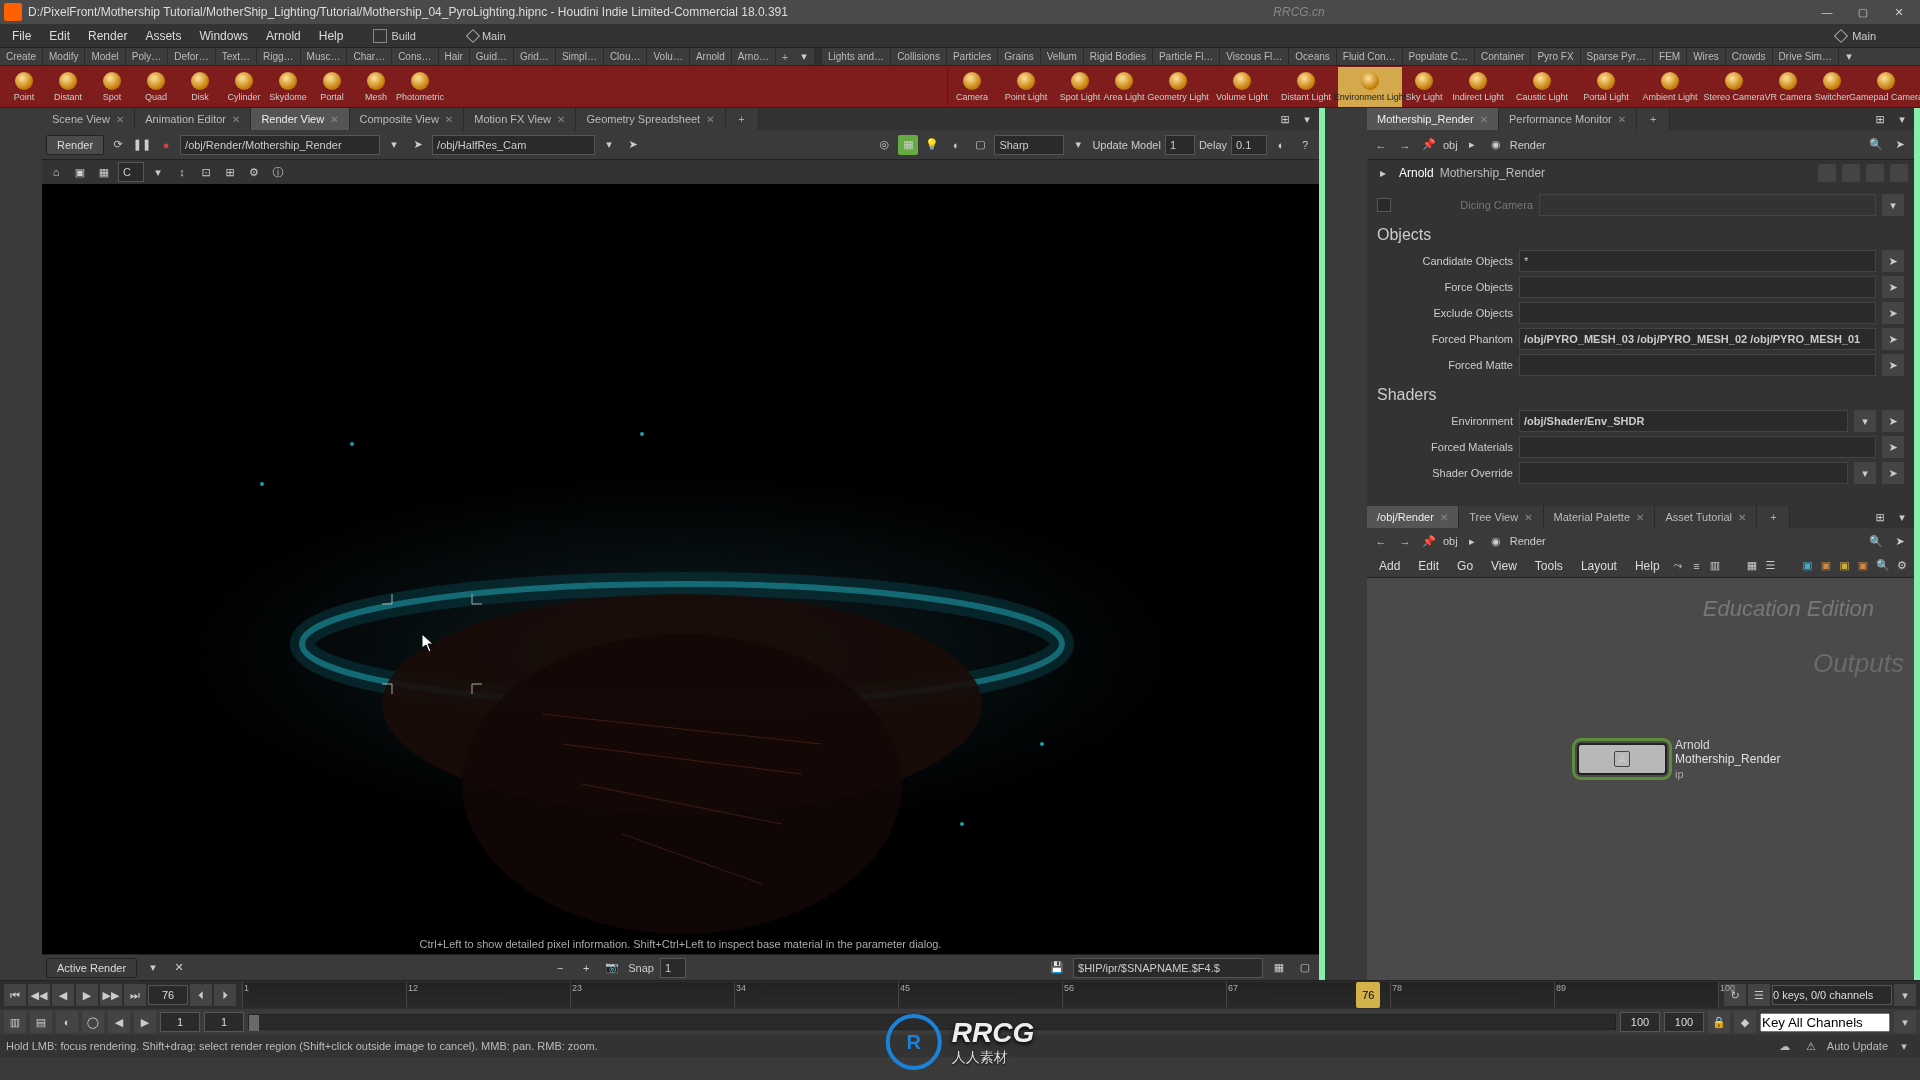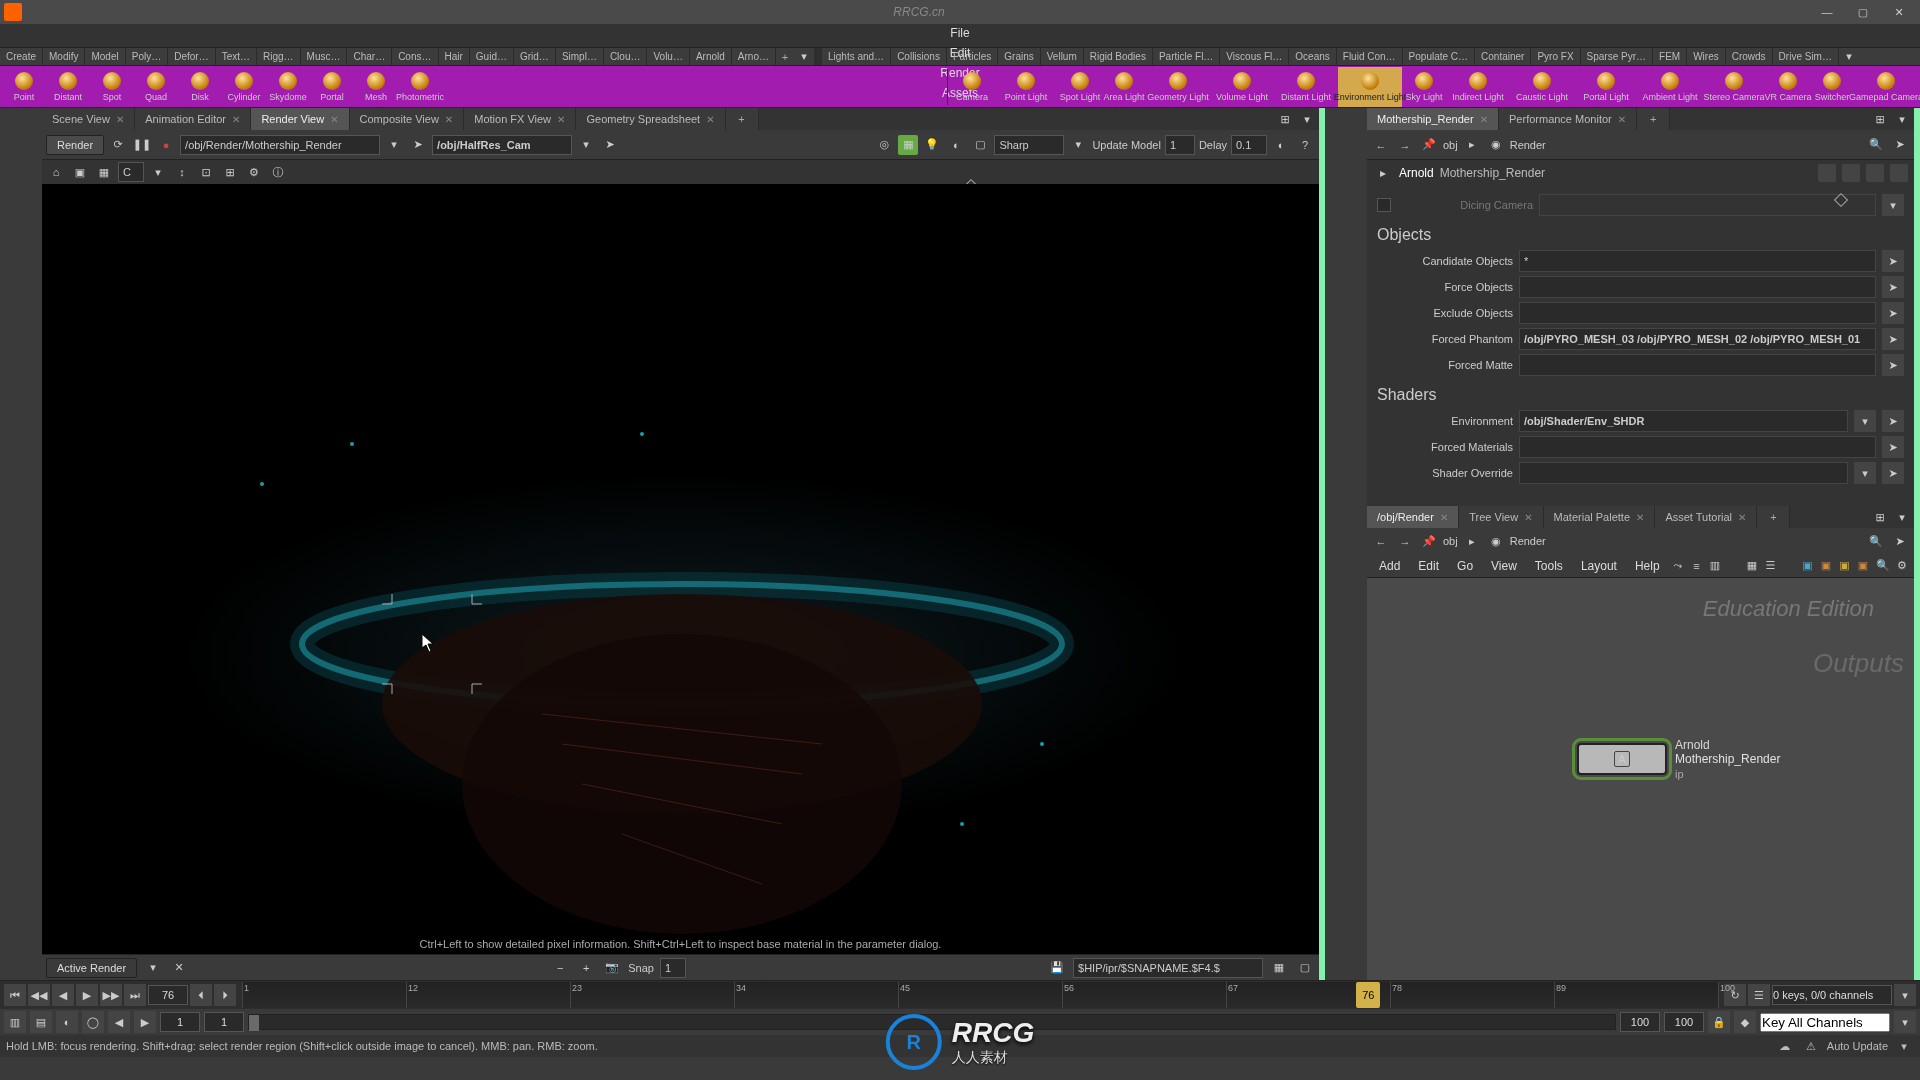--- a/index.html
+++ b/index.html
@@ -3,31 +3,31 @@
 <meta charset="utf-8">
 <style>
 * { margin:0; padding:0; box-sizing:border-box; font-family:sans-serif; user-select:none; }
 body { background:#3a3a3a; color:#ccc; font-size:11px; width:1920px; height:1080px; overflow:hidden; }
 .titlebar { background:#4a4a4a; height:24px; display:flex; align-items:center; padding:0 4px; }
 .titlebar .app-icon { width:18px; height:18px; background:#ff6000; border-radius:2px; margin-right:6px; }
 .titlebar .title { color:#ddd; font-size:12px; flex:0 0 auto; }
 .titlebar .rrcg { margin:0 auto; color:#888; font-size:12px; font-style:italic; }
 .titlebar .winbtns { display:flex; gap:2px; }
 .titlebar .winbtns div { width:34px; height:20px; display:flex; align-items:center; justify-content:center; color:#ccc; }
-.menubar { background:#333; height:24px; display:flex; align-items:center; padding:0 4px; gap:2px; border-bottom:1px solid #222;flex-direction:column; }
+.menubar { background:#333; height:24px; display:flex; align-items:center; padding:0 4px; gap:2px; border-bottom:1px solid #222; }
 .menu-item { padding:2px 8px; color:#ddd; font-size:12px; }
 .menubar .build { display:flex; align-items:center; margin-left:20px; gap:4px; }
 .build-ico { width:14px; height:14px; border:1px solid #888; }
 .menubar .main-desk { display:flex; align-items:center; margin-left:50px; gap:4px; }
 .pin-ico { width:10px; height:10px; border:1px solid #aaa; transform:rotate(45deg); }
 .shelfbar { background:#3c3c3c; height:18px; display:flex; align-items:center; border-bottom:1px solid #222; }
 .shelf-tab { padding:0 6px; color:#bbb; font-size:10px; border-right:1px solid #2a2a2a; height:100%; display:flex; align-items:center; }
 .shelfbar .plus { width:18px; display:flex; align-items:center; justify-content:center; color:#aaa; }
 .shelf-sep { width:8px; height:100%; background:#2e2e2e; }
-.toolrow { background:#a21caf; height:42px; display:flex; align-items:center; padding:2px; border-bottom:1px solid #222;text-align:right; }
+.toolrow { background:#7f1d1d; height:42px; display:flex; align-items:center; padding:2px; border-bottom:1px solid #222;text-align:right; }
 .tool { width:44px; height:40px; display:flex; flex-direction:column; align-items:center; justify-content:center; gap:2px; }
 .tool .ico { width:18px; height:18px; border-radius:9px; background:radial-gradient(circle at 40% 35%, #ffe099, #c07800 70%); }
 .tool .lbl { font-size:9px; color:#ccc; white-space:nowrap; }
 .tool.active { background:#d4a84c; color:#222; }
 .tool.active .lbl { color:#222; }
 .tool.wide { width:64px; }
 .tool-sep { width:1px; height:36px; background:#2a2a2a; margin:0 2px; }
 .maingrid { display:grid; grid-template-columns: 1fr 595px; height:calc(100% - 24px - 24px - 18px - 42px - 100px); }
 .leftcol, .rightcol { display:flex; flex-direction:column; border-right:6px solid #86efac;padding-left:42px; }
 .panetabs { height:22px; background:#333; display:flex; align-items:center; }
@@ -100,20 +100,21 @@
 .rrcg-water .txt { display:flex; flex-direction:column; }
 .rrcg-water .big { color:#eee; font-size:28px; font-weight:bold; font-style:italic; text-shadow:0 2px 4px #000; }
 .rrcg-water .sm { color:#ddd; font-size:14px; text-shadow:0 1px 2px #000; }
 .snap-label { font-size:11px; color:#ccc; }
 </style>
 </head>
 <body>
 
 <div class="titlebar">
   <div class="app-icon"></div>
+  <div class="title">D:/PixelFront/Mothership Tutorial/MotherShip_Lighting/Tutorial/Mothership_04_PyroLighting.hipnc - Houdini Indie Limited-Commercial 18.0.391</div>
   <div class="rrcg">RRCG.cn</div>
   <div class="winbtns">
     <div>—</div>
     <div>▢</div>
     <div>✕</div>
   </div>
 </div>
 
 <div class="menubar">
   <div class="menu-item">File</div>
@@ -342,21 +343,21 @@
     </div>
 
     <div class="panetoolbar">
       <div class="tb-btn">Render</div>
       <div class="tb-ico">⟳</div>
       <div class="tb-ico">❚❚</div>
       <div class="tb-ico" style="color:#c44;">●</div>
       <input class="tb-input" style="width: 200px;" value="/obj/Render/Mothership_Render">
       <div class="tb-ico">▾</div>
       <div class="tb-ico">➤</div>
-      <input class="tb-input" style="width: 140px; font-weight: bold;" value="/obj/HalfRes_Cam">
+      <input class="tb-input" style="width: 163px;" value="/obj/HalfRes_Cam">
       <div class="tb-ico">▾</div>
       <div class="tb-ico">➤</div>
       <div style="flex:1"></div>
       <div class="tb-ico">◎</div>
       <div class="tb-ico" style="background:#6a4;">▦</div>
       <div class="tb-ico">💡</div>
       <div class="tb-ico">◐</div>
       <div class="tb-ico">▢</div>
       <input class="tb-input" style="width: 70px;" value="Sharp">
       <div class="tb-ico">▾</div>

